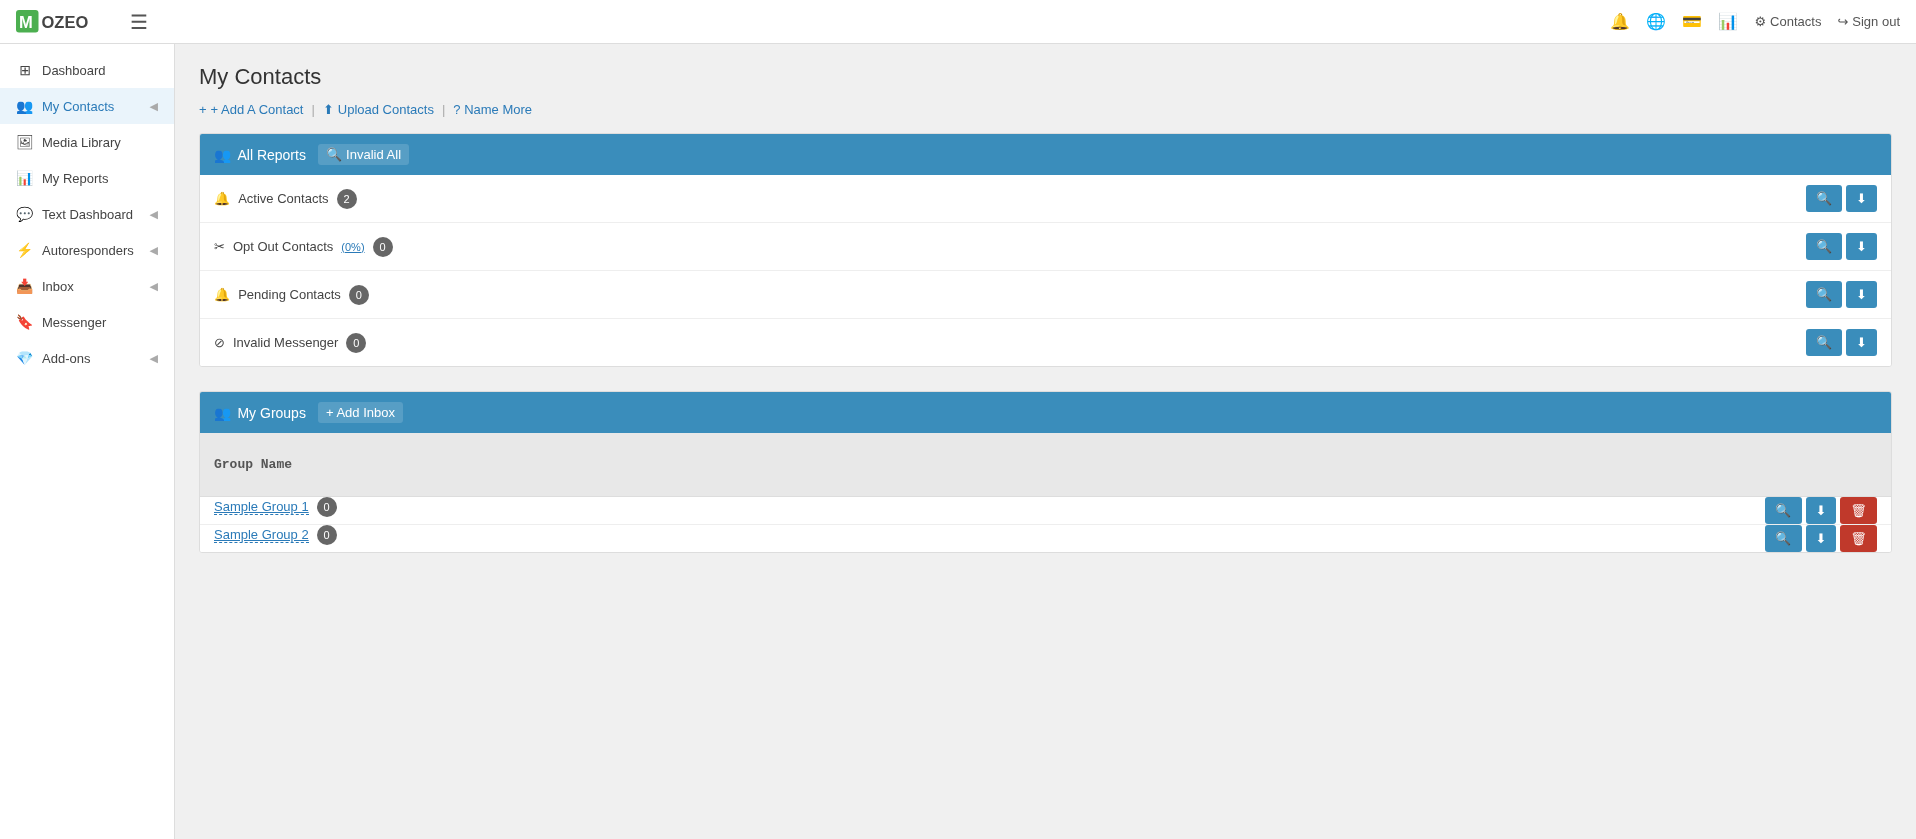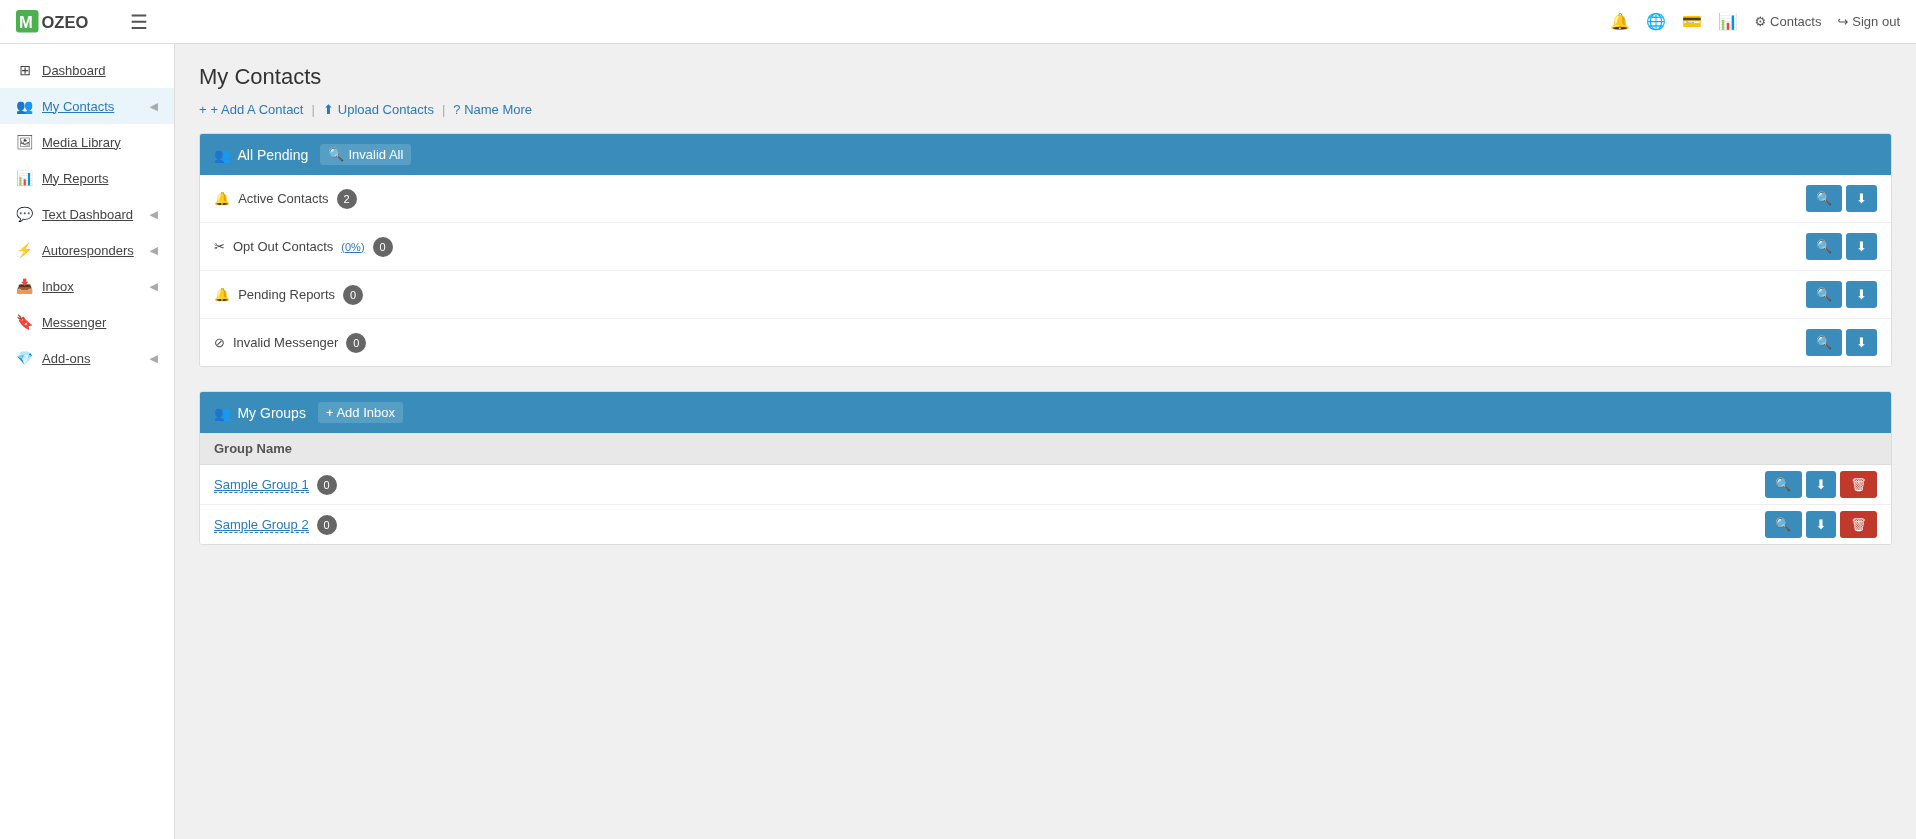--- a/index.html
+++ b/index.html
@@ -85,21 +85,21 @@
       font-size: 13px;
       position: relative;
     }
     .sidebar-item.active { background: #eaf4fb; color: #2a7ab8; }
     .sidebar-item-icon {
       margin-right: 8px;
       font-size: 14px;
       width: 18px;
       text-align: center;
     }
-    .sidebar-item-label { flex: 1; text-decoration: underline; }
+    .sidebar-item-label { flex: 1; }
     .sidebar-chevron {
       color: #aaa;
       font-size: 11px;
     }
 
     
     .main-content {
       flex: 1;
       overflow-y: auto;
       padding: 20px 24px;
@@ -223,30 +223,31 @@
       cursor: pointer;
       font-size: 13px;
       display: flex;
       align-items: center;
       justify-content: center;
     }
 
     
     .group-header-row {
       background: #e8e8e8;
-      padding: 8px 14px;
+      padding: 24px 14px;
       font-size: 13px;
       color: #555;
       font-weight: bold;
       border-bottom: 1px solid #ddd;
+      font-family: Liberation Mono, monospace;
     }
     .group-row {
       display: flex;
-      align-items: center;
-      padding: 6px 14px;
+      align-items: flex-start;
+      padding: 0 14px;
       border-bottom: 1px solid #eee;
       background: #fff;
     }
     .group-row:last-child { border-bottom: none; }
     .group-row-label {
       flex: 1;
       display: flex;
       align-items: center;
       gap: 8px;
     }
@@ -349,21 +350,21 @@
       <span class="action-divider">|</span>
       <a class="action-link">
         <span>? Name More</span>
       </a>
     </div>
 
     <div class="panel">
       <div class="panel-header">
         <div class="panel-header-title">
           <span>👥</span>
-          <span>All Pending</span>
+          <span>All Reports</span>
         </div>
         <div class="panel-header-action">
           <span>🔍</span>
           <span>Invalid All</span>
         </div>
       </div>
 
       <div class="contact-row">
         <div class="contact-row-label">
           <span>🔔</span>
@@ -385,21 +386,21 @@
         </div>
         <div class="contact-row-actions">
           <button class="btn-teal">🔍</button>
           <button class="btn-teal">⬇</button>
         </div>
       </div>
 
       <div class="contact-row">
         <div class="contact-row-label">
           <span>🔔</span>
-          <span>Pending Reports</span>
+          <span>Pending Contacts</span>
           <span class="badge">0</span>
         </div>
         <div class="contact-row-actions">
           <button class="btn-teal">🔍</button>
           <button class="btn-teal">⬇</button>
         </div>
       </div>
 
       <div class="contact-row">
         <div class="contact-row-label">

